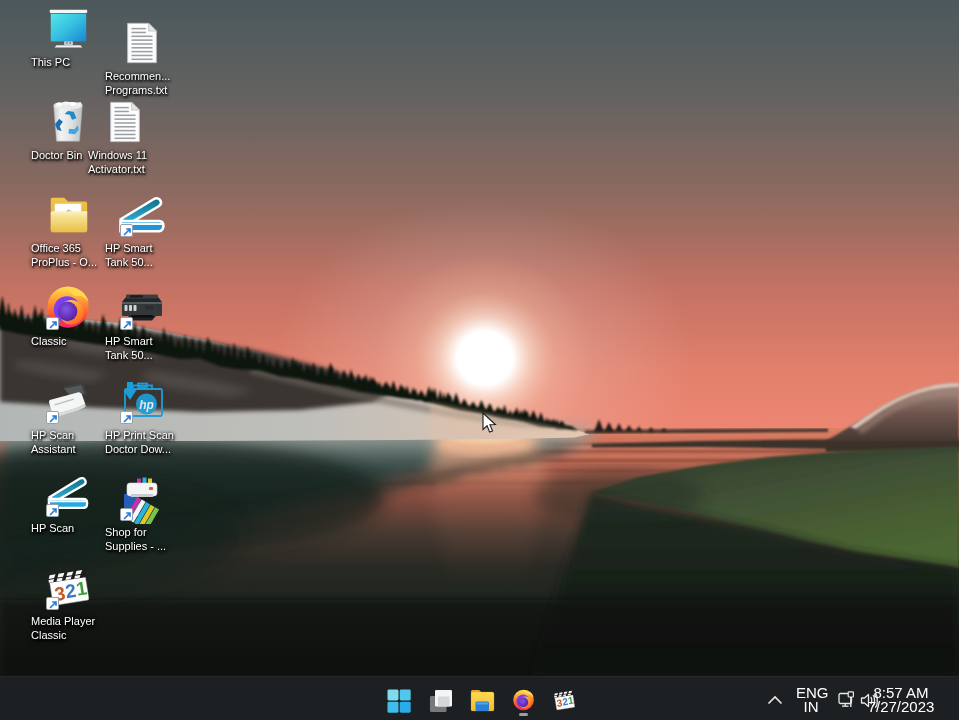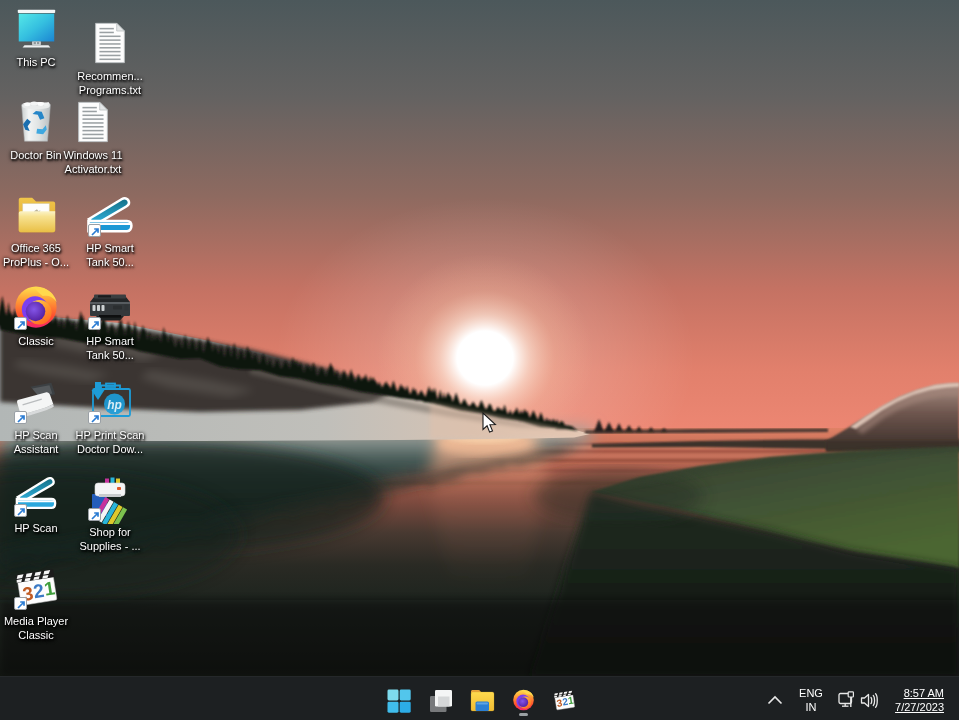--- a/index.html
+++ b/index.html
@@ -1,29 +1,29 @@
 <!DOCTYPE html>
 <html><head>
 <meta charset="utf-8">
 <style>
 * { margin:0; padding:0; box-sizing:border-box; }
 html,body { width:959px; height:720px; overflow:hidden; background:#000; }
 body { font-family:"Liberation Sans",sans-serif; position:relative; -webkit-font-smoothing:antialiased; }
 #wall { position:absolute; left:0; top:0; }
-.icon { position:absolute; width:74px; text-align:center; }
+.icon { position:absolute; width:74px; text-align:left;margin-left:32px; }
 .ig { position:relative; height:48px; width:48px; margin:0 auto; }
 .lbl { margin-top:2px; color:#fff; font-size:11px; line-height:13.5px;
   text-shadow: 1px 1.5px 2px rgba(0,0,0,.95), 0 0 3px rgba(0,0,0,.8), 0 1px 4px rgba(0,0,0,.9); }
 .sc { position:absolute; left:15px; top:32px; width:13px; height:13px; background:#fff;
   border:1px solid #9aa0a6; border-radius:2px; }
 .sc svg { position:absolute; left:1px; top:1px; }
 #taskbar { position:absolute; left:0; top:676px; width:959px; height:44px; background:#1d2022;
   border-top:1px solid rgba(255,255,255,0.04); }
 .tbi { position:absolute; top:689px; }
-.tray { position:absolute; color:#fff; font-size:11px; line-height:14px; text-align:center; }
+.tray { position:absolute; color:#fff; font-size:15px; line-height:14px; text-align:center; }
 </style>
 </head>
 <body>
 <svg id="wall" width="959" height="677" viewBox="0 0 959 677">
 <defs>
 <linearGradient id="sky" x1="0" y1="0" x2="0" y2="1">
  <stop offset="0" stop-color="#4c585b"></stop>
  <stop offset="0.22" stop-color="#646261"></stop>
  <stop offset="0.45" stop-color="#8e6a60"></stop>
  <stop offset="0.66" stop-color="#c47263"></stop>
@@ -559,13 +559,13 @@
  <line x1="7.2" y1="12.5" x2="7.2" y2="15" stroke="#e8e8e8" stroke-width="1.3"></line>
  <rect x="10.2" y="0.8" width="5.2" height="5.2" rx="0.8" fill="#1d2022" stroke="#e8e8e8" stroke-width="1.2"></rect>
  <line x1="12.8" y1="6" x2="12.8" y2="16" stroke="#e8e8e8" stroke-width="1.4"></line>
 </svg>
 <svg class="tbi" width="18" height="17" viewBox="0 0 18 17" style="left:860px;top:692px">
  <path d="M1.5,6 L4.5,6 L8.5,2.5 L8.5,14.5 L4.5,11 L1.5,11 Z" fill="none" stroke="#e8e8e8" stroke-width="1.3" stroke-linejoin="round"></path>
  <path d="M11,5.5 C12,6.5 12,10.5 11,11.5" stroke="#e8e8e8" stroke-width="1.3" fill="none" stroke-linecap="round"></path>
  <path d="M13.3,3.5 C15,5 15,12 13.3,13.5" stroke="#e8e8e8" stroke-width="1.3" fill="none" stroke-linecap="round"></path>
  <path d="M15.6,1.8 C17.8,4 17.8,13 15.6,15.2" stroke="#e8e8e8" stroke-width="1.3" fill="none" stroke-linecap="round"></path>
 </svg>
-<div class="tray" style="left:858px;top:686px;width:86px;text-align:right;text-decoration:underline;">8:57 AM<br>7/27/2023</div>
+<div class="tray" style="left:858px;top:686px;width:86px;text-align:center;">8:57 AM<br>7/27/2023</div>
 
 </body></html>

